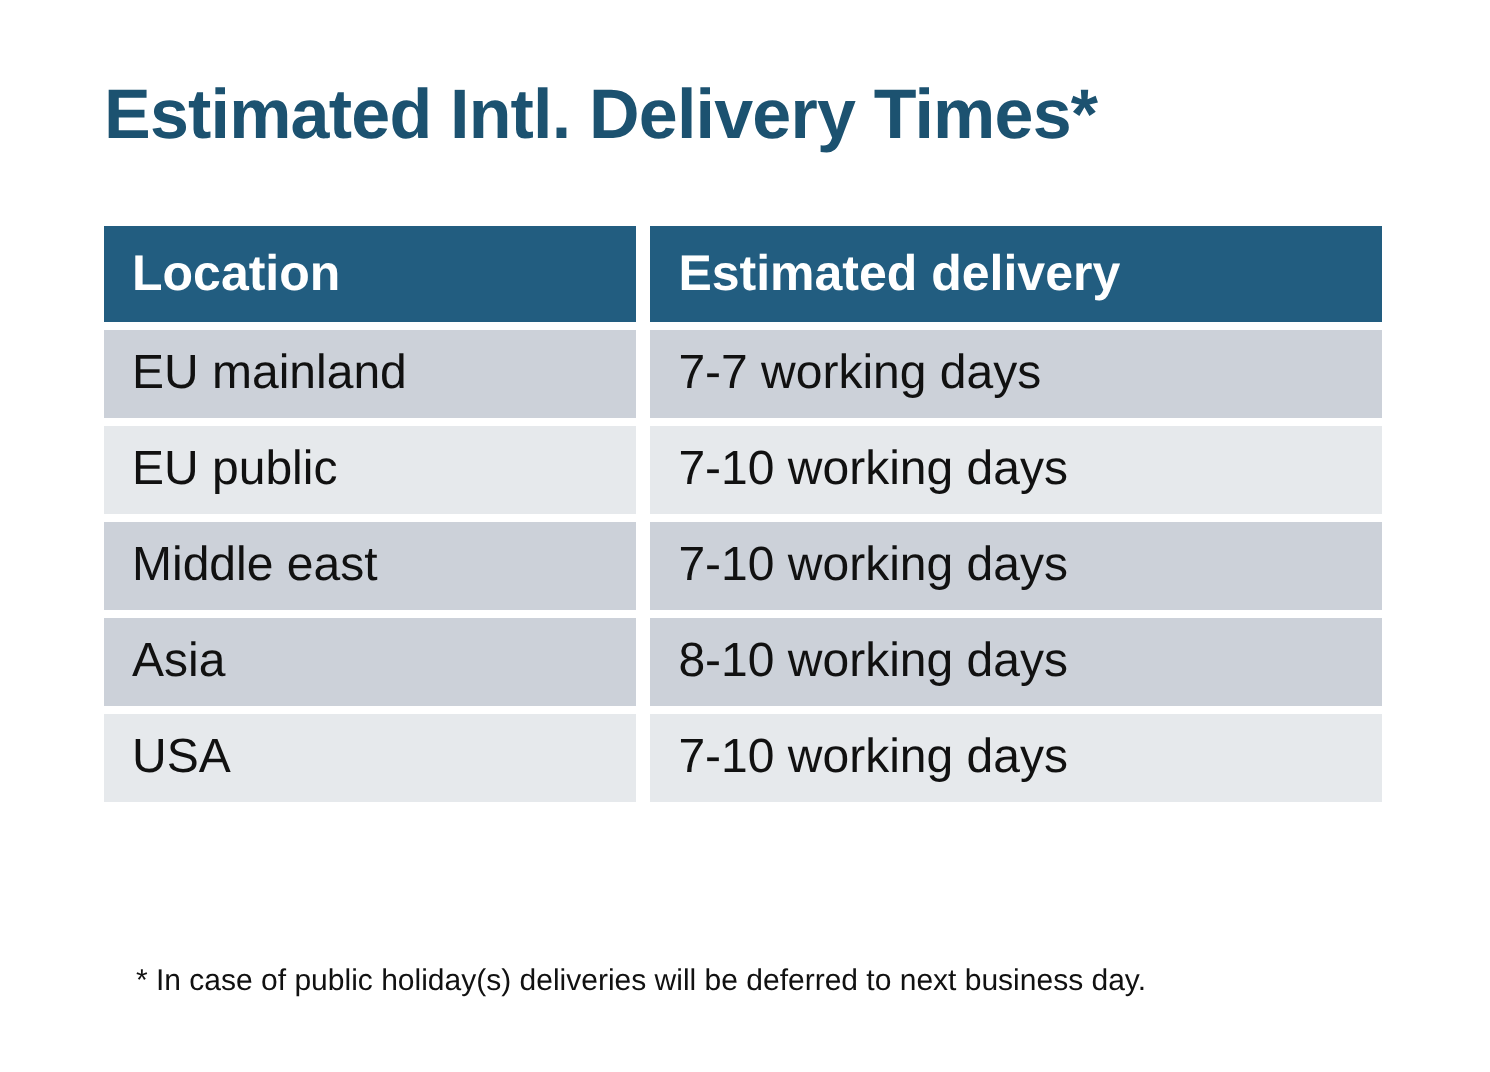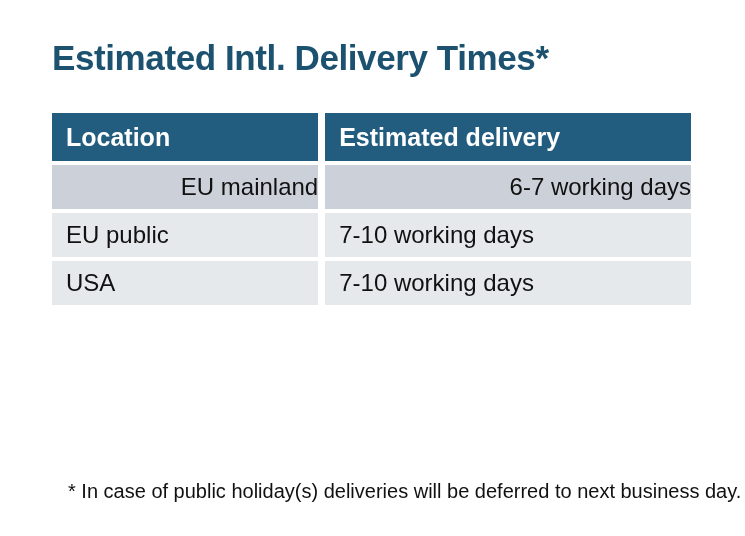--- a/index.html
+++ b/index.html
@@ -67,31 +67,30 @@
   .delivery-table tbody tr td {
     color: #111111;
     font-weight: normal;
     border-top: 4px solid #ffffff;
   }
   .delivery-table tbody td.col-location {
     border-right: 7px solid #ffffff;
   }
   .row-dark td {
     background: #ccd1d9;
-    text-align: right;
   }
   .row-light td {
     background: #e6e9ec;
   }
 
   .footnote {
     position: absolute;
     left: 68px;
     top: 481px;
-    font-size: 20px;
+    font-size: 15px;
     line-height: 20px;
     color: #111111;
     white-space: nowrap;
   }
 </style>
 </head>
 <body>
 
 <div class="page">
 
@@ -100,25 +99,33 @@
   <table class="delivery-table">
     <thead>
       <tr>
         <th class="col-location">Location</th>
         <th class="col-estimate">Estimated delivery</th>
       </tr>
     </thead>
     <tbody>
       <tr class="row-dark">
         <td class="col-location">EU mainland</td>
-        <td class="col-estimate">6-7 working days</td>
+        <td class="col-estimate">7-7 working days</td>
       </tr>
       <tr class="row-light">
         <td class="col-location">EU public</td>
         <td class="col-estimate">7-10 working days</td>
+      </tr>
+      <tr class="row-dark">
+        <td class="col-location">Middle east</td>
+        <td class="col-estimate">7-10 working days</td>
+      </tr>
+      <tr class="row-dark">
+        <td class="col-location">Asia</td>
+        <td class="col-estimate">8-10 working days</td>
       </tr>
       <tr class="row-light">
         <td class="col-location">USA</td>
         <td class="col-estimate">7-10 working days</td>
       </tr>
     </tbody>
   </table>
 
   <div class="footnote">* In case of public holiday(s) deliveries will be deferred to next business day.</div>
 

